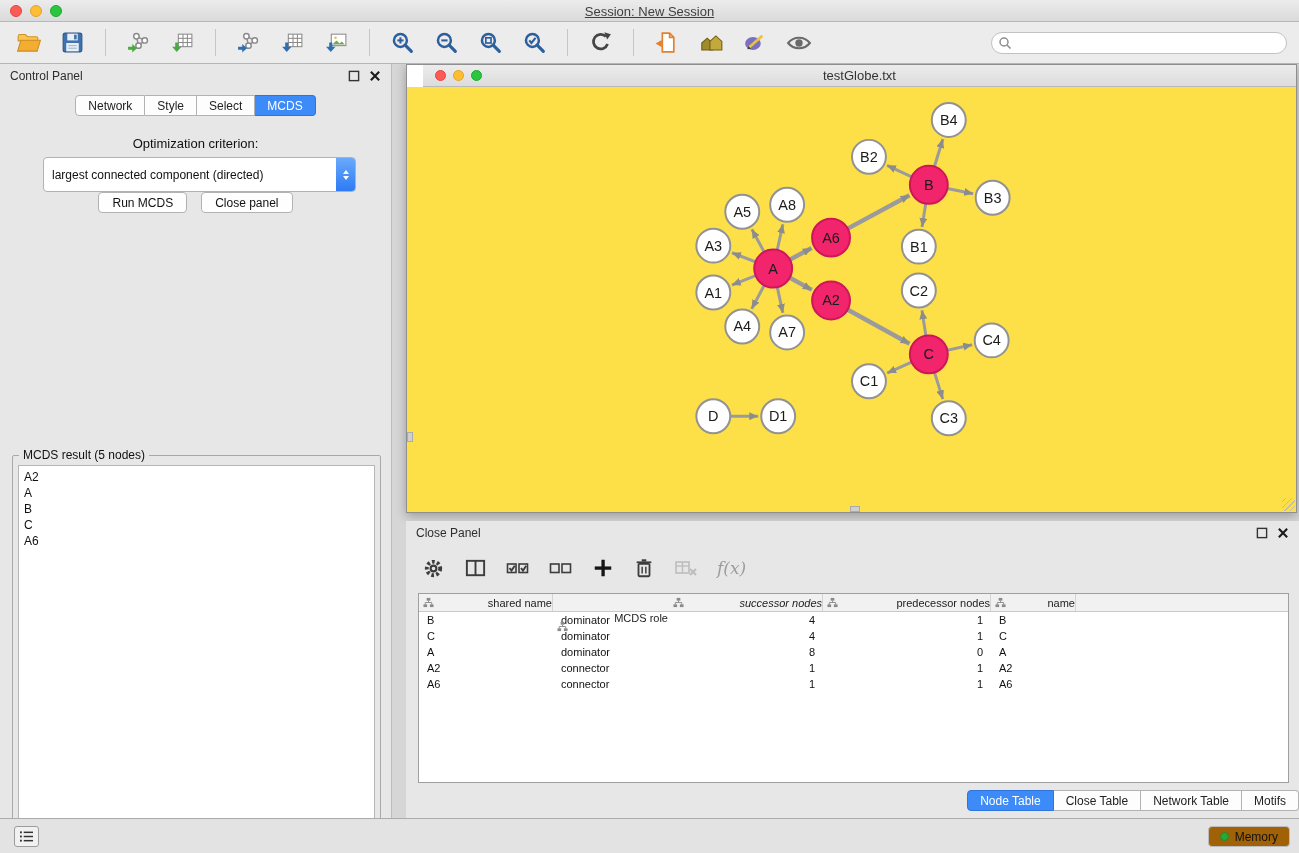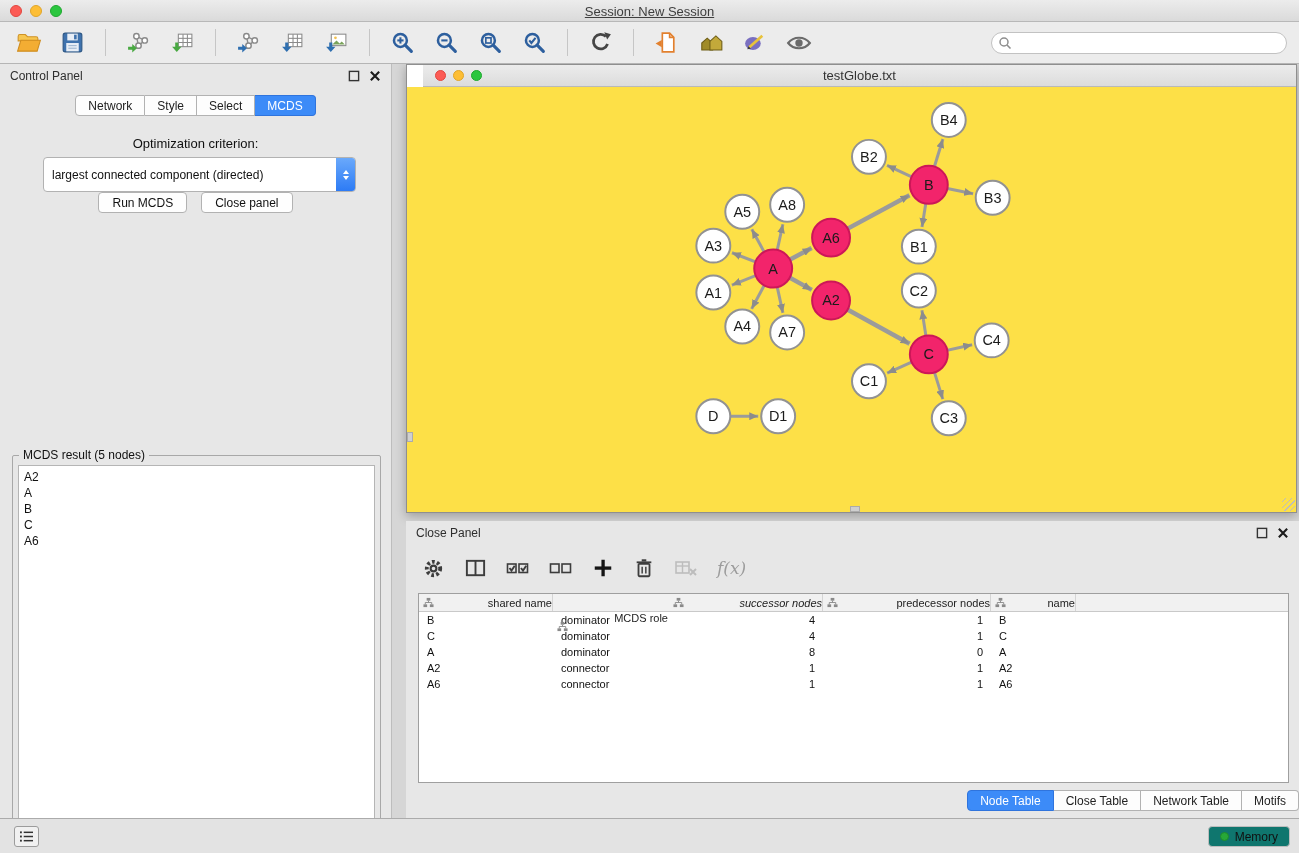--- a/index.html
+++ b/index.html
@@ -83,21 +83,21 @@
   .th svg { position:absolute; left:4px; top:3px; }
   .tr { display:flex; height:16px; }
   .td { font-size:11px; line-height:16px; padding:0 8px; color:#111; white-space:nowrap; overflow:hidden; }
   .tp-tabs { display:flex; justify-content:flex-end; margin-top:7px; }
 
   
   .statusbar { position:absolute; left:0; bottom:0; right:0; height:35px; background:#e3e3e3; border-top:1px solid #ababab; }
   .list-btn { position:absolute; left:14px; top:7px; width:25px; height:21px; background:#f1f1f1;
     border:1px solid #9c9c9c; border-radius:3px; display:flex; align-items:center; justify-content:center; }
   .memory-btn { position:absolute; right:9px; top:7px; height:21px; border:1px solid #bdbdbd; border-radius:4px;
-    background:#0f766e; display:flex; align-items:center; gap:6px; padding:0 11px; font-size:12px; color:#111; }
+    background:#a16207; display:flex; align-items:center; gap:6px; padding:0 11px; font-size:12px; color:#111; }
   .memory-dot { width:9px; height:9px; border-radius:50%; background:#27a837; border:1px solid #1d8c2b; }
 </style>
 </head>
 <body>
 
 <div class="titlebar">
   <div class="traffic">
     <span class="light red"></span>
     <span class="light yellow"></span>
     <span class="light green"></span>

